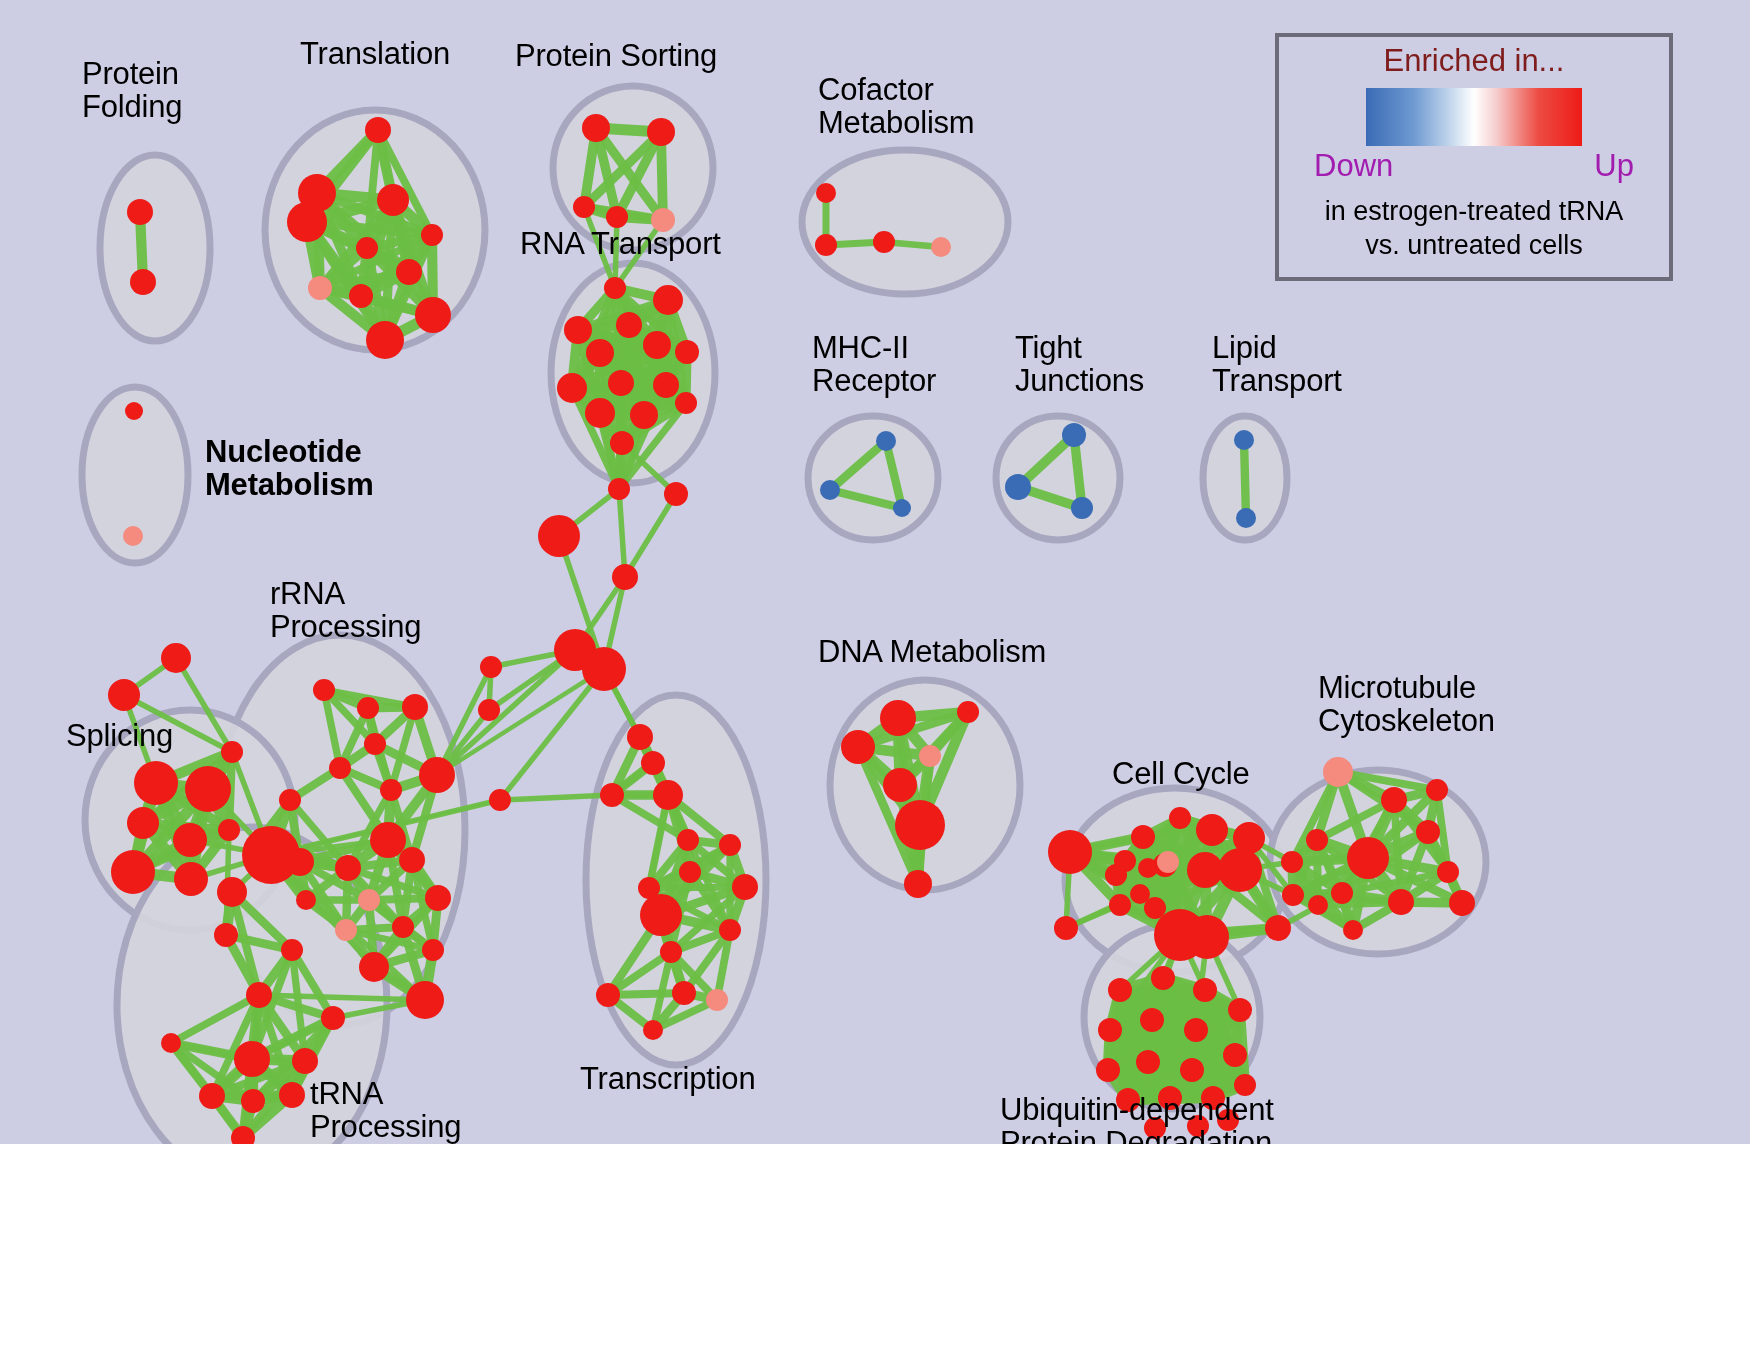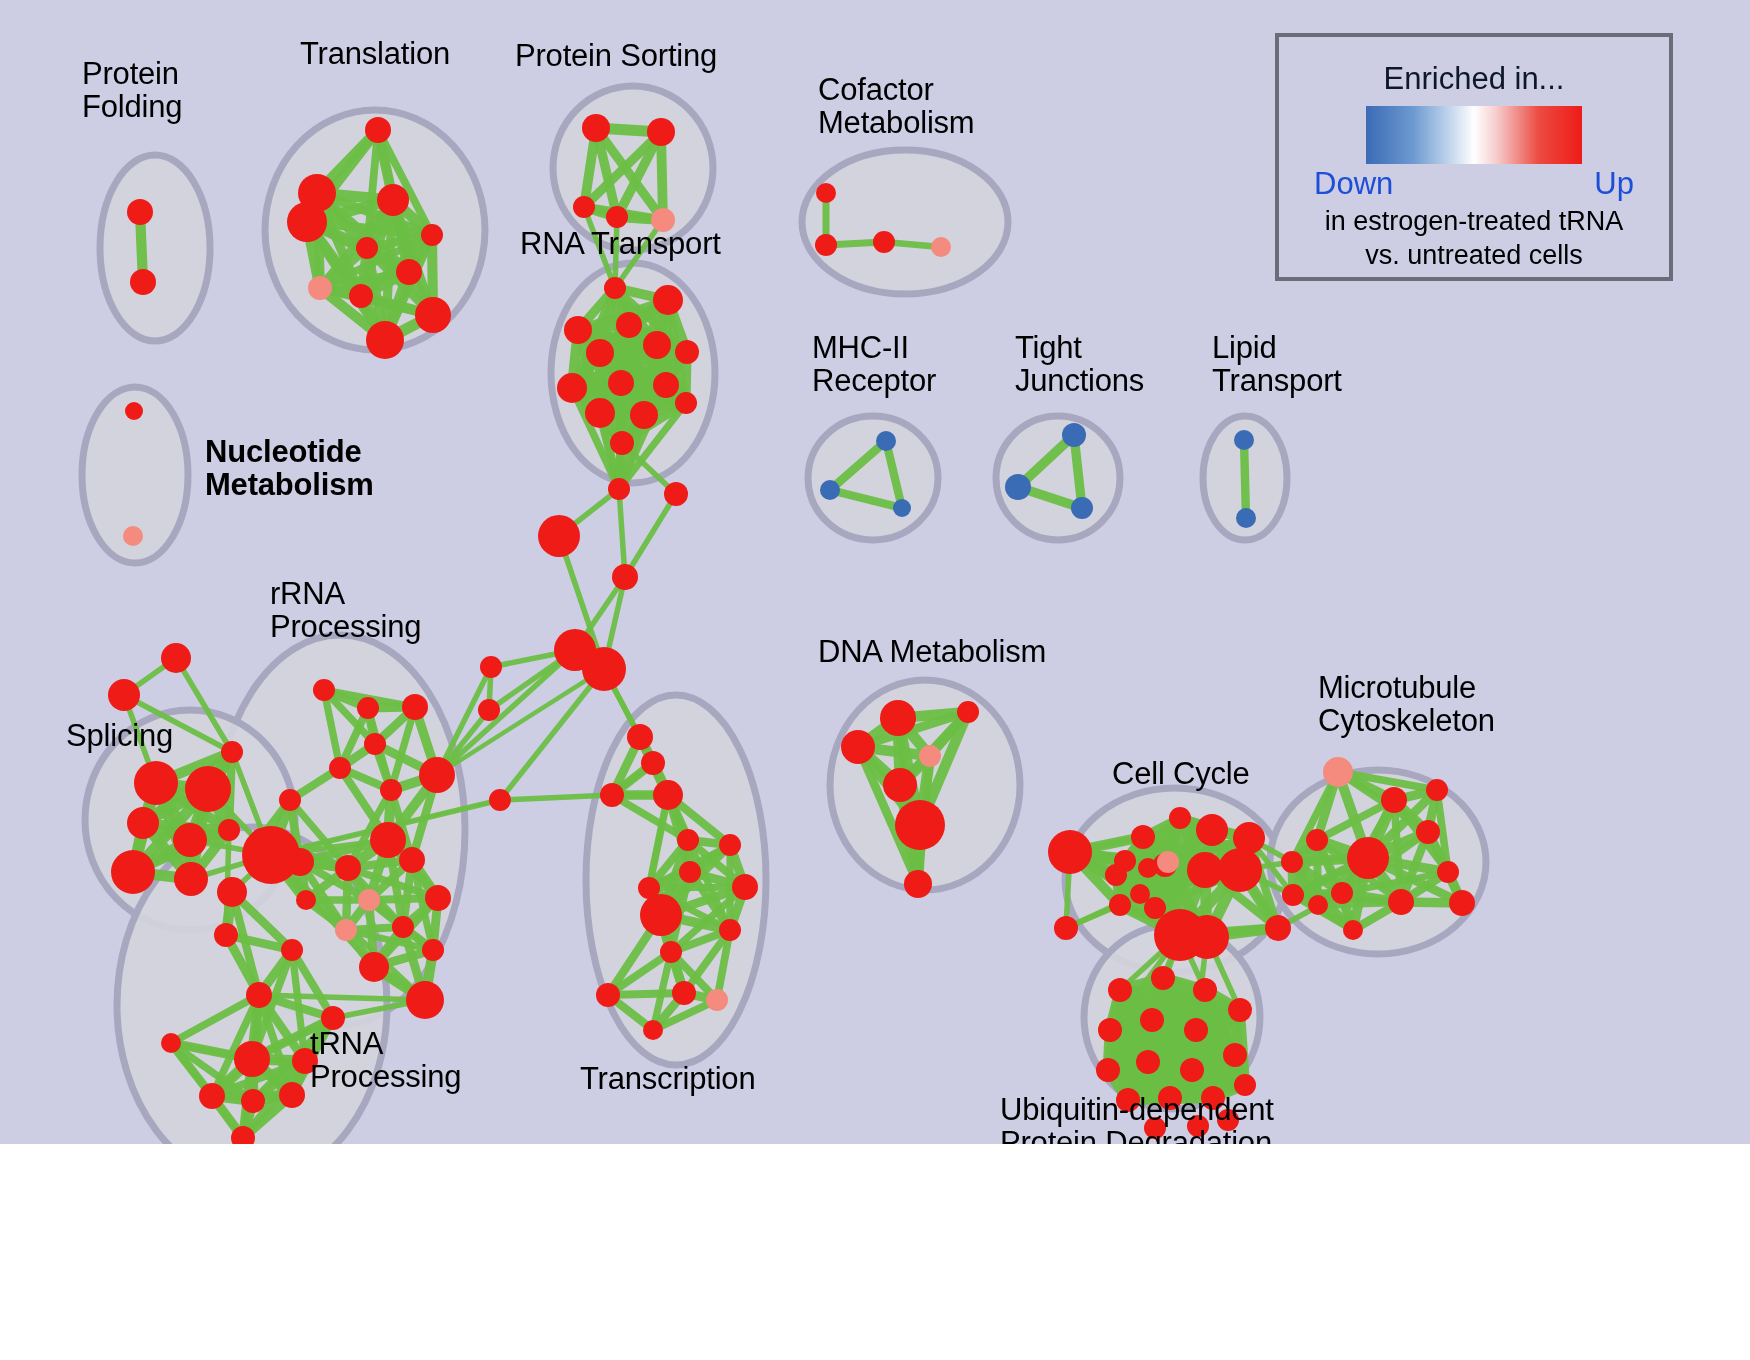--- a/index.html
+++ b/index.html
@@ -26,29 +26,29 @@
   }
   #legend{
     position:absolute;
     left:1275px;top:33px;
     width:398px;height:248px;
     background:#cdcee4;
     border:4px solid #6b6b7a;
     box-sizing:border-box;
     text-align:center;
   }
-  #legend .ltitle{font-size:31px;color:#0f172a;margin-top:24px;}
+  #legend .ltitle{font-size:31px;color:#7f1d1d;margin-top:6px;}
   #legend .bar{
     width:216px;height:58px;margin:9px auto 0 auto;
     background:linear-gradient(to right,#3a6bb5 0%,#6e9ad1 22%,#c8daee 40%,#ffffff 50%,#f6cfcf 60%,#ec4b42 80%,#ee1b17 100%);
   }
   #legend .ends{
     display:flex;justify-content:space-between;
-    width:320px;margin:2px auto 4px auto;
-    font-size:31px;color:#1d4ed8;gap:12px;
+    width:320px;margin:2px auto 12px auto;
+    font-size:31px;color:#a21caf;gap:12px;
   }
   #legend .sub{font-size:27px;color:#000;line-height:1.12;margin-top:4px;}
 </style>
 </head>
 <body>
 
 <div id="stage">
 
   <svg id="net" viewBox="0 0 1750 1360">
     <g id="hulls">
@@ -979,21 +979,21 @@
 Metabolism</div>
       <div class="clabel" style="left: 812px; top: 332px;">MHC-II
 Receptor</div>
       <div class="clabel" style="left: 1015px; top: 332px;">Tight
 Junctions</div>
       <div class="clabel" style="left: 1196px; top: 332px; margin-left: 16px;">Lipid
 Transport</div>
       <div class="clabel" style="left: 270px; top: 578px;">rRNA
 Processing</div>
       <div class="clabel" style="left: 66px; top: 720px;">Splicing</div>
-      <div class="clabel" style="left: 310px; top: 1028px;">tRNA
+      <div class="clabel" style="left: 310px; top: 1078px;">tRNA
 Processing</div>
       <div class="clabel" style="left: 580px; top: 1063px;">Transcription</div>
       <div class="clabel" style="left: 818px; top: 636px;">DNA Metabolism</div>
       <div class="clabel" style="left: 1112px; top: 758px;">Cell Cycle</div>
       <div class="clabel" style="left: 1318px; top: 672px;">Microtubule
 Cytoskeleton</div>
       <div class="clabel" style="left: 1000px; top: 1094px;">Ubiquitin-dependent
 Protein Degradation</div>
     </div>
 

